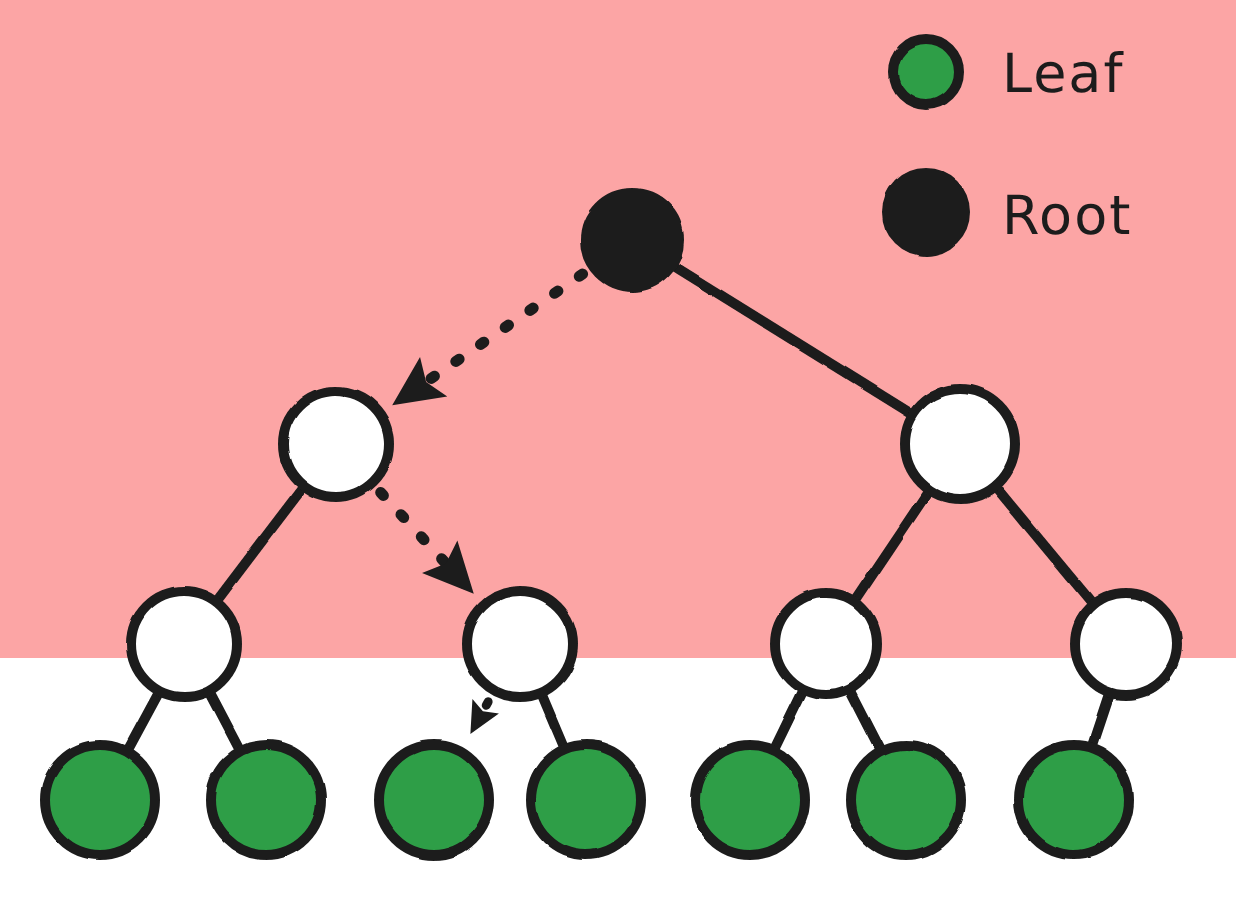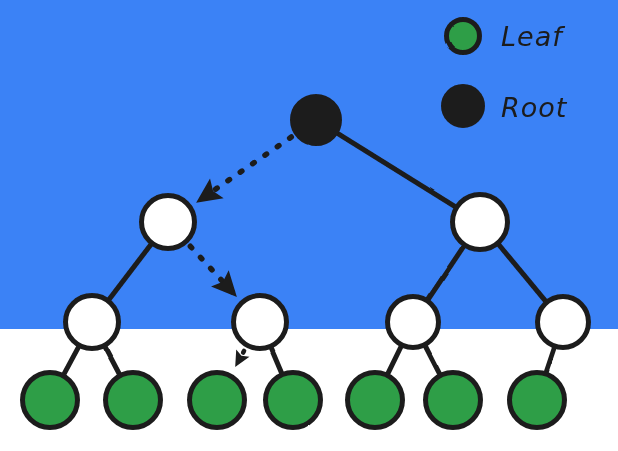--- a/index.html
+++ b/index.html
@@ -10,22 +10,21 @@
   body {
     width: 618px;
     height: 451px;
     font-family: "DejaVu Sans", sans-serif;
     overflow: hidden;
   }
   #canvas {
     position: relative;
     width: 618px;
     height: 329px;
-    background: #3b82f6;
-    font-style: italic;
+    background: #fca5a5;
   }
   svg#diagram {
     position: absolute;
     left: 0;
     top: 0;
     width: 618px;
     height: 451px;
     display: block;
   }
   .legend-label {

